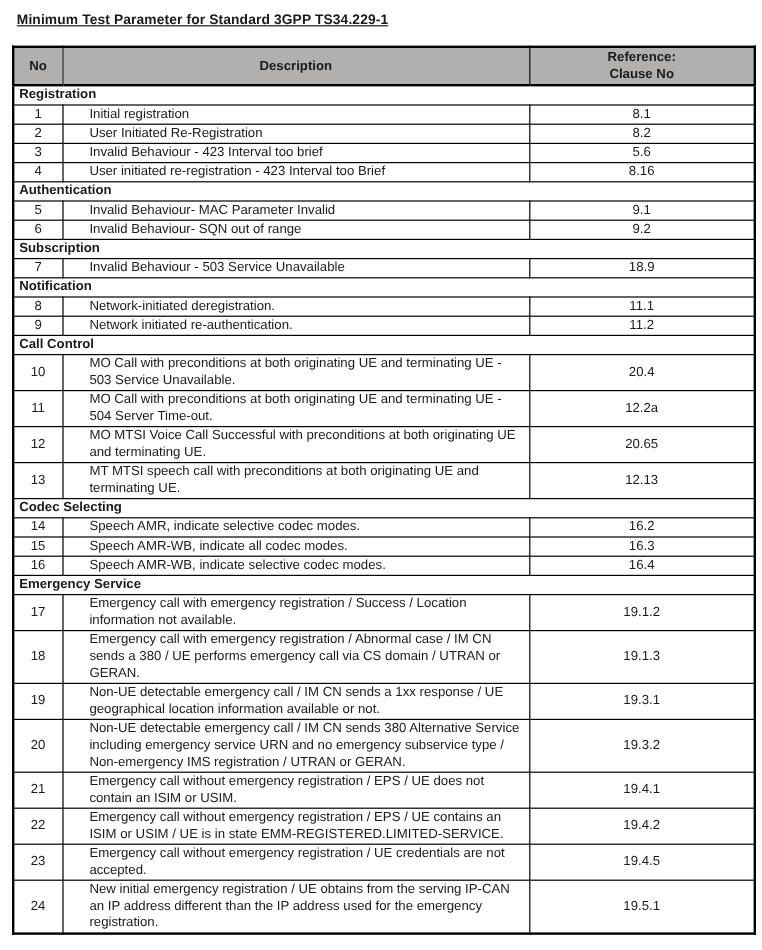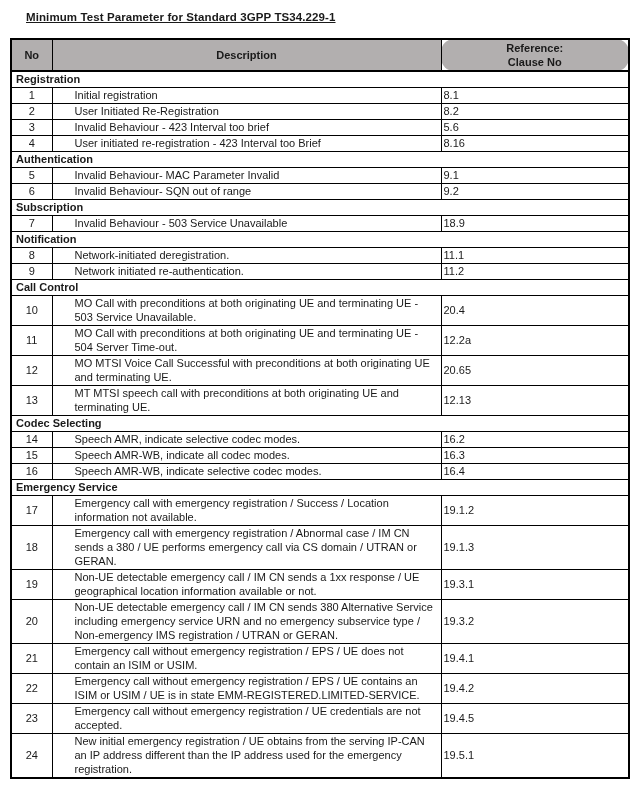--- a/index.html
+++ b/index.html
@@ -20,21 +20,21 @@
     color: var(--text-color);
     overflow: hidden;
   }
   .page {
     padding: 8px 7px 0 10px;
   }
   .title {
     font-size: 11.5px;
     font-weight: bold;
     text-decoration: underline;
-    margin: 3px 0 15px 16px;
+    margin: 3px 0 15px 4px;
     letter-spacing: 0.1px;
   }
   table.param-table {
     border-collapse: collapse;
     width: 618px;
     table-layout: fixed;
     border: 2px solid var(--border-color);
   }
   .param-table th,
   .param-table td {
@@ -45,41 +45,42 @@
   }
   .param-table thead th {
     background: var(--header-bg);
     font-weight: bold;
     text-align: center;
     vertical-align: middle;
     height: 31px;
     border-bottom: 2px solid var(--border-color);
     padding: 1px 2px;
   }
-  th.col-ref-h { white-space: pre-line; border-radius: 13px; }
+  th.col-ref-h { white-space: pre-line; }
   col.c-no  { width: 41px; }
   col.c-desc{ width: 389px; }
   col.c-ref { width: 188px; }
   tr.section-row td {
     font-weight: bold;
     padding: 0 4px 1px 4px;
     height: 15px;
     margin-left: 24px;
   }
   td.cell-no {
     text-align: center;
     vertical-align: middle;
     padding: 0 2px 1px 2px;
   }
   td.cell-desc {
     text-align: left;
     vertical-align: middle;
     padding: 0 6px 1px 22px;
   }
   td.cell-ref {
+    text-align: center;
     vertical-align: middle;
     padding: 0 2px 1px 2px;
     margin-left: 12px;
   }
   tr.data-row { height: 15px; }
 </style>
 </head>
 <body>
 
 <div class="page">

